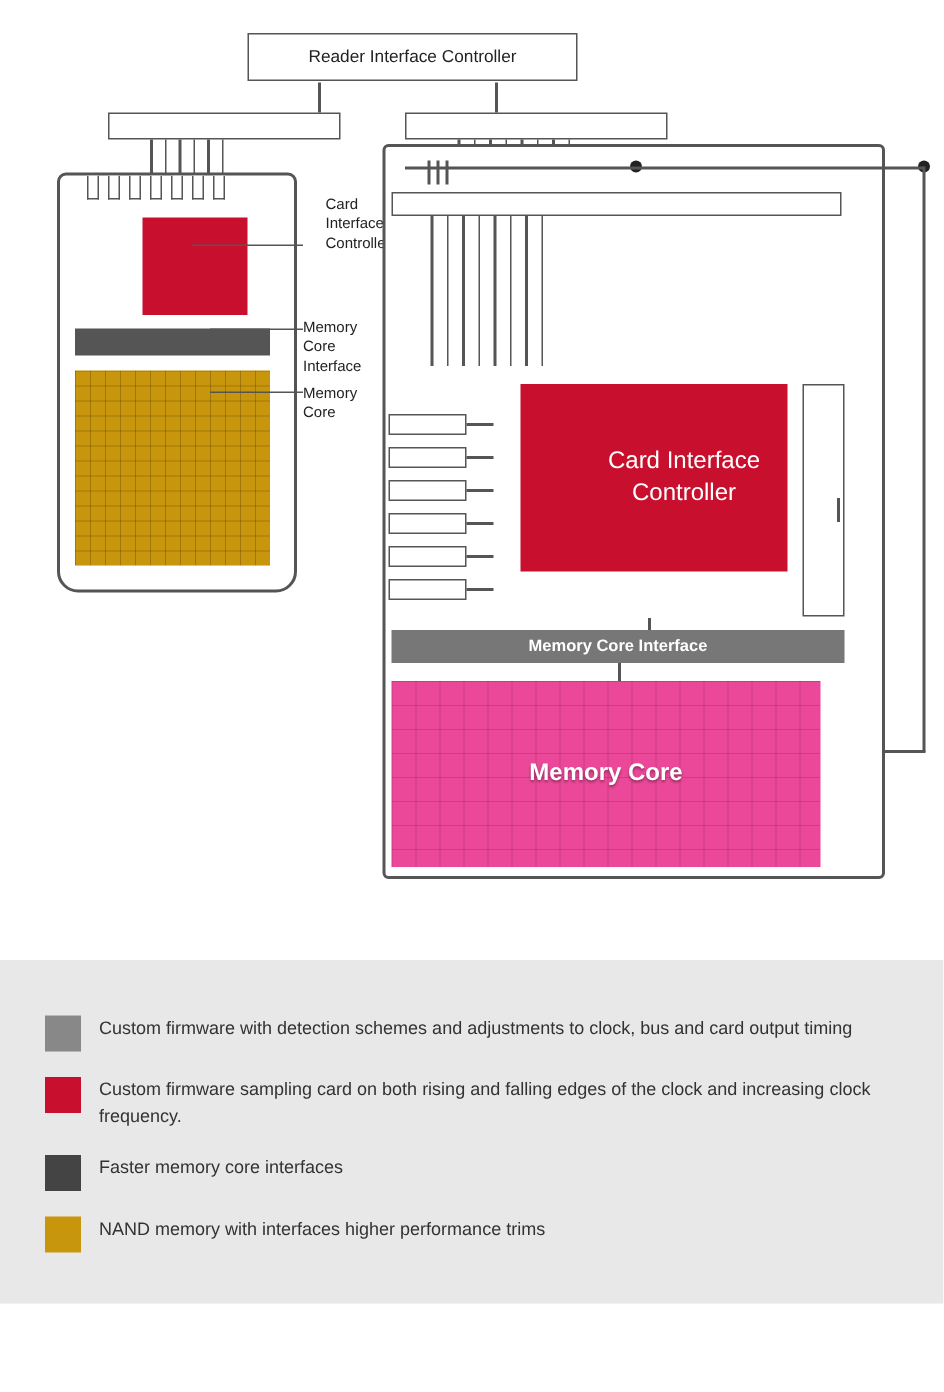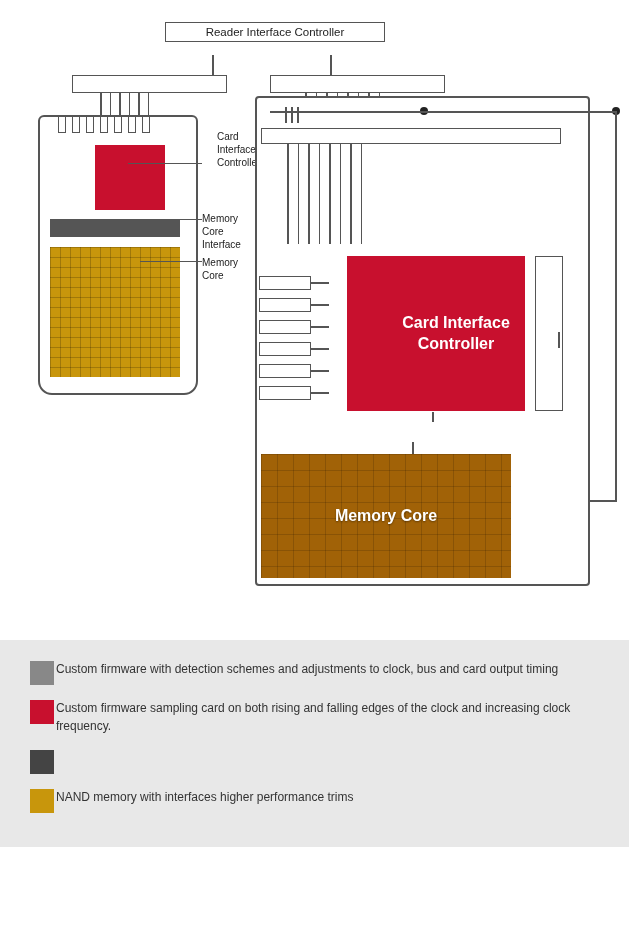--- a/index.html
+++ b/index.html
@@ -20,21 +20,21 @@
       height: 640px;
       background: #fff;
     }
 
     
     .reader-controller-box {
       position: absolute;
       top: 22px;
       left: 165px;
       width: 220px;
-      height: 20px;
+      height: 32px;
       border: 1.5px solid #555;
       display: flex;
       align-items: center;
       justify-content: center;
       background: #fff;
       font-size: 11.5px;
       color: #222;
     }
 
     
@@ -233,28 +233,28 @@
       height: 1.5px;
       background: #555;
     }
 
     
     .main-card-controller {
       position: absolute;
       top: 158px;
       left: 90px;
       width: 178px;
-      height: 155px;
+      height: 125px;
       background: #c8102e;
       display: flex;
       align-items: center;
       justify-content: center;
       color: #fff;
       font-size: 16px;
-      font-weight: bold;
+      font-weight: normal;
       text-align: center;
       line-height: 1.3;
       padding-left: 40px;
     }
 
     
     .main-side-box {
       position: absolute;
       top: 158px;
       left: 278px;
@@ -298,23 +298,23 @@
       width: 1.5px;
       height: 14px;
       background: #555;
     }
 
     
     .main-memory-core {
       position: absolute;
       top: 356px;
       left: 4px;
-      width: 250px;
+      width: 286px;
       height: 124px;
-      background: #a16207;
+      background: #ec4899;
       overflow: hidden;
       display: flex;
       align-items: center;
       justify-content: center;
     }
     .main-memory-core .grid {
       position: absolute;
       width: 100%;
       height: 100%;
       background-image:
@@ -382,21 +382,22 @@
       width: 629px;
       background: #e8e8e8;
       padding: 20px 30px;
       margin-top: 0;
     }
 
     .legend-item {
       display: flex;
       align-items: flex-start;
       margin-bottom: 14px;
-      gap: 2px;
+      gap: 12px;
+      margin-top: 16px;
     }
 
     .legend-swatch {
       width: 24px;
       height: 24px;
       flex-shrink: 0;
       margin-top: 1px;
     }
 
     .legend-text {
@@ -536,20 +537,23 @@
 
     <div class="main-card-controller">
       <span style="white-space:pre-line;">Card Interface
 Controller</span>
     </div>
 
     <div class="main-side-box"></div>
 
     <div class="main-arrow-down"></div>
 
+    <div class="main-memory-interface">
+      <span>Memory Core Interface</span>
+    </div>
 
     <div class="main-arrow-down2"></div>
 
     <div class="main-memory-core">
       <div class="grid"></div>
       <span class="core-label">Memory Core</span>
     </div>
 
   </div>
 
@@ -581,20 +585,23 @@
     </div>
   </div>
   <div class="legend-item">
     <div class="legend-swatch" style="background:#c8102e;"></div>
     <div class="legend-text">
       Custom firmware sampling card on both rising and falling edges of the clock and increasing clock frequency.
     </div>
   </div>
   <div class="legend-item">
     <div class="legend-swatch" style="background:#444444;"></div>
+    <div class="legend-text">
+      Faster memory core interfaces
+    </div>
   </div>
   <div class="legend-item">
     <div class="legend-swatch" style="background:#c8960c;"></div>
     <div class="legend-text">
       NAND memory with interfaces higher performance trims
     </div>
   </div>
 </div>
 
 </body></html>

